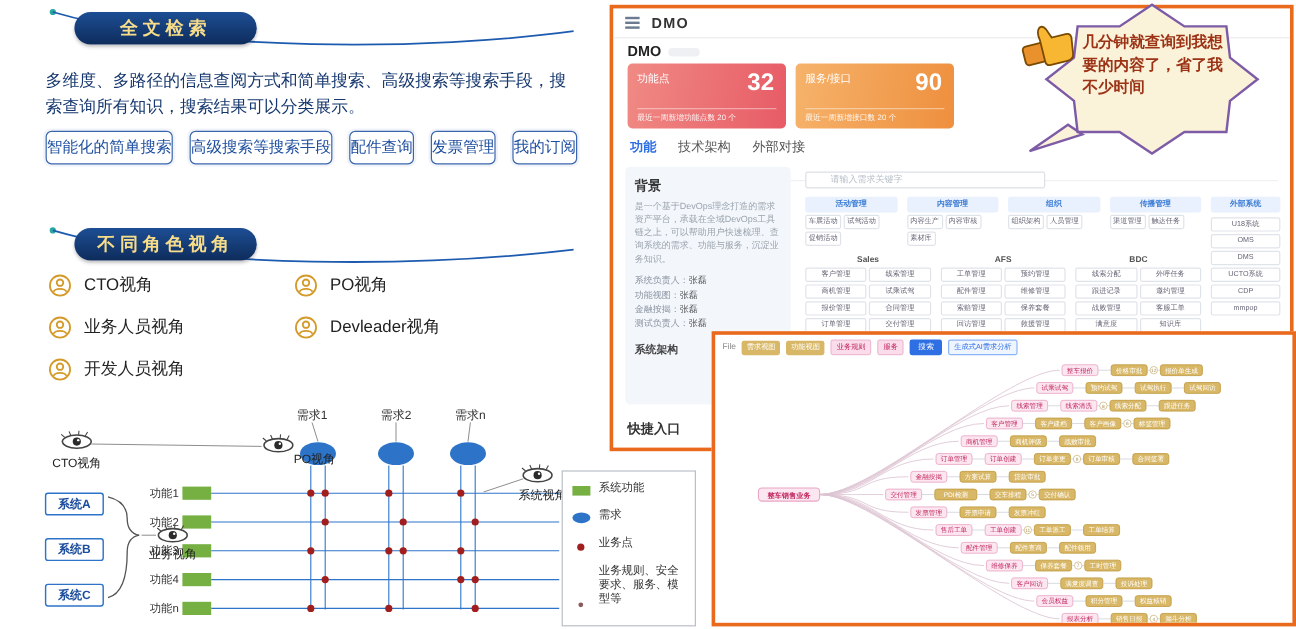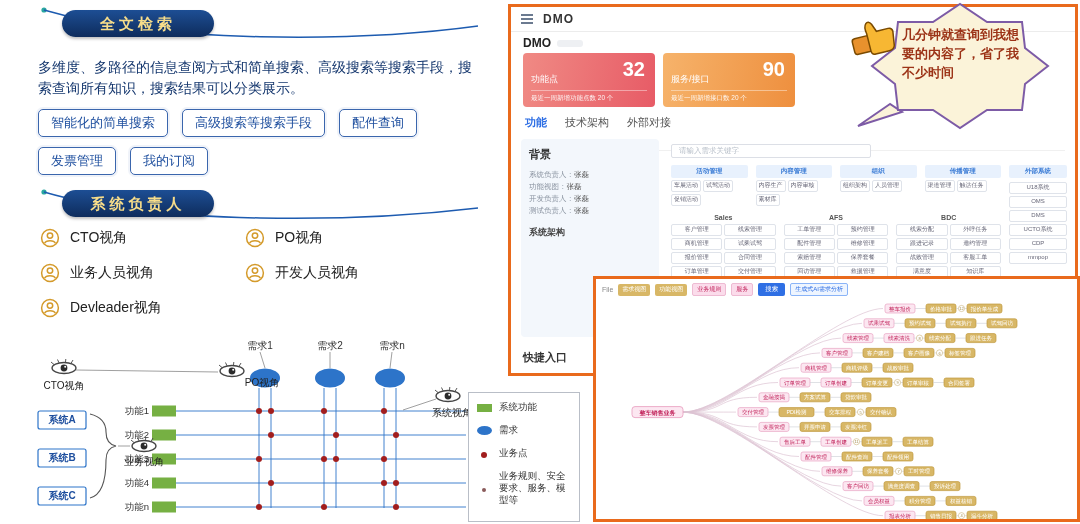--- a/index.html
+++ b/index.html
@@ -7,55 +7,55 @@
          font-family:"Liberation Sans","DejaVu Sans",sans-serif;}
   
   .swoosh{position:absolute;left:30px;width:452px;height:42px;pointer-events:none;}
   .s1{top:2px}.s2{top:182px}
   .pill{position:absolute;width:152px;height:27px;line-height:27px;text-align:center;border-radius:14px;
         background:linear-gradient(180deg,#1d4e94,#0e2c5c);color:#f7dd8a;font-size:15px;font-weight:bold;
         letter-spacing:4px;box-shadow:0 2px 3px rgba(0,0,0,.25);}
   .p1{left:62px;top:10px}.p2{left:62px;top:190px}
   .intro{position:absolute;left:38px;top:57px;width:436px;font-size:14px;color:#15376e;line-height:21px;}
   .chips{position:absolute;left:38px;top:109px;width:448px;display:flex;flex-wrap:wrap;gap:10px 14px;}
-  .chip{border:1px solid #3b66ad;color:#1d4e9e;font-size:13px;padding:4px 12px;border-radius:5px;background:#fff;
+  .chip{border:1px solid #3b66ad;color:#1d4e9e;font-size:13px;padding:4px 0;border-radius:5px;background:#fff;
         box-shadow:0 0 0 2px rgba(59,102,173,.08);white-space:nowrap;}
   .roles{position:absolute;left:40px;top:228px;width:410px;display:grid;grid-template-columns:205px 205px;row-gap:15px;}
   .role-item{display:flex;align-items:center;gap:10px;font-size:14px;color:#222;}
   
   .diagram{position:absolute;left:18px;top:338px;}
   .dlab{font-size:10px;fill:#333;text-anchor:middle}
   .thin{stroke:#888;stroke-width:.8}
   .blueel{fill:#2d74c9}
   .gridline{stroke:#2d74c9;stroke-width:.9}
   .greenrect{fill:#76b043}
   .flab{font-size:9.5px;fill:#333}
   .reddot{fill:#a11e1e}
   .elab{font-size:10px;fill:#222;text-anchor:middle}
   .sysbox{fill:#fff;stroke:#2d74c9;stroke-width:1.2}
   .syslab{font-size:10px;fill:#1d4e9e;text-anchor:middle;font-weight:bold}
   .brace{stroke:#555;fill:none;stroke-width:1.1}
   .legend{position:absolute;left:468px;top:392px;width:112px;height:130px;border:1px solid #b9bec7;background:#fff;
           padding:8px;box-sizing:border-box;font-size:9.5px;color:#333;}
-  .lg-row{display:flex;align-items:center;gap:7px;margin-bottom:11px;line-height:12px;}
+  .lg-row{display:flex;align-items:flex-end;gap:7px;margin-bottom:11px;line-height:12px;}
   .lg-square{width:15px;height:8px;background:#76b043;flex:none;margin-top:2px}
   .lg-ellipse{width:15px;height:9px;background:#2d74c9;border-radius:50%;flex:none;margin-top:1px}
   .lg-dot{width:6px;height:6px;background:#a11e1e;border-radius:50%;flex:none;margin:3px 5px 0 4px}
   .lg-tinydot{width:4px;height:4px;background:#8a5a5a;border-radius:50%;flex:none;margin:4px 6px 0 5px}
   
   .app-panel{position:absolute;left:508px;top:4px;width:570px;height:372px;border:3px solid #e96a1c;background:#fff;
              box-sizing:border-box;z-index:10;overflow:hidden;}
   .app-topbar{height:24px;border-bottom:1px solid #ececec;display:flex;align-items:center;gap:10px;padding:0 10px;}
   .burger{width:12px;height:2px;background:#6b7a90;box-shadow:0 -4px 0 #6b7a90,0 4px 0 #6b7a90;display:block;}
   .app-title{font-size:12px;font-weight:bold;color:#333;letter-spacing:1px;}
   .app-sub{position:absolute;left:12px;top:29px;display:flex;align-items:center;gap:6px;}
   .app-sub-title{font-size:12px;font-weight:bold;color:#222;}
   .app-sub-badge{width:26px;height:7px;background:#eef0f3;border-radius:3px;}
   .stat-cards{position:absolute;left:12px;top:46px;display:flex;gap:8px;}
-  .stat-card{width:132px;height:54px;border-radius:4px;position:relative;color:#fff;padding:20px 8px;box-sizing:border-box;}
+  .stat-card{width:132px;height:54px;border-radius:4px;position:relative;color:#fff;padding:6px 8px;box-sizing:border-box;}
   .card-red{background:linear-gradient(100deg,#f08a84,#e75b66);}
   .card-orange{background:linear-gradient(100deg,#f6b36b,#ee8f3e);}
   .stat-label{font-size:9px;}
   .stat-value{position:absolute;right:10px;top:5px;font-size:20px;font-weight:bold;}
   .stat-sub{position:absolute;left:8px;right:8px;bottom:4px;font-size:6.5px;opacity:.92;
             border-top:1px solid rgba(255,255,255,.45);padding-top:3px;white-space:nowrap;overflow:hidden;}
   .app-tabs{position:absolute;left:14px;top:108px;display:flex;gap:18px;font-size:11px;color:#555;width:540px;
             border-bottom:1px solid #f0f0f0;padding-bottom:4px;}
   .tab{cursor:default}
   .tab.active{color:#2f6fe4;font-weight:bold;border-bottom:2px solid #2f6fe4;margin-bottom:-5px;padding-bottom:19px;}
@@ -63,21 +63,21 @@
   .left-panel{position:absolute;left:0;top:2px;width:138px;height:198px;background:#f3f7fc;border-radius:4px;
               padding:8px;box-sizing:border-box;}
   .panel-title{font-size:11px;font-weight:bold;color:#333;margin-bottom:4px;}
   .panel-body{font-size:7.5px;color:#9aa3ad;line-height:11px;}
   .panel-owners{margin-top:7px;}
   .owner-row{font-size:7.5px;color:#8a93a0;line-height:12px;}
   .owner-value{color:#555;margin-left:0;}
   .panel-footer{margin-top:9px;font-size:9px;font-weight:bold;color:#444;}
   .quick-entry{position:absolute;left:2px;bottom:2px;font-size:11px;font-weight:bold;color:#333;}
   .right-content{position:absolute;left:150px;top:2px;right:0;}
-  .grid-search{width:200px;height:14px;border:1px solid #dcdfe6;border-radius:2px;font-size:7.5px;padding:0 7px;
+  .grid-search{width:200px;height:14px;border:1px solid #dcdfe6;border-radius:2px;font-size:7.5px;padding:0 20px;
                color:#555;box-sizing:border-box;outline:none;background:#fff;}
   .grid-search::placeholder{color:#b9c0ca;}
   .grid-area{display:flex;gap:8px;margin-top:7px;}
   .main-cols{flex:1;min-width:0;}
   .top-groups{display:flex;gap:8px;}
   .group{flex:1;min-width:0;}
   .group-header{background:#e8f1fd;color:#3a7bd5;font-size:6.5px;padding:2px 3px;border-radius:2px;text-align:center;
                 margin-bottom:2px;font-weight:bold;white-space:nowrap;overflow:hidden;}
   .group-items{display:flex;gap:2px;flex-wrap:wrap;}
   .cell{border:1px solid #dfe3ea;background:#fff;font-size:6px;color:#667;padding:1.5px 2px;border-radius:2px;
@@ -121,21 +121,21 @@
       <span class="chip">高级搜索等搜索手段</span>
       <span class="chip">配件查询</span>
       <span class="chip">发票管理</span>
       <span class="chip">我的订阅</span>
     </div>
 
   <svg class="swoosh s2" width="452" height="42" viewBox="0 0 452 42">
     <circle cx="14" cy="10" r="2.6" fill="#2aa7a0"></circle>
     <path d="M14,10 C130,44 330,40 448,26" fill="none" stroke="#1d5bb0" stroke-width="1.5"></path>
   </svg>
-  <div class="pill p2">系统负责人</div>
+  <div class="pill p2">不同角色视角</div>
 
   <div class="roles">
       <div class="role-item">
         <svg class="role-ic" width="20" height="20" viewBox="0 0 20 20">
           <circle cx="10" cy="10" r="8.4" fill="none" stroke="#d49a2a" stroke-width="1.5"></circle>
           <circle cx="10" cy="7.6" r="2.7" fill="none" stroke="#d49a2a" stroke-width="1.5"></circle>
           <path d="M4.6,15.2 C6,11.9 14,11.9 15.4,15.2" fill="none" stroke="#d49a2a" stroke-width="1.5"></path>
         </svg>
         <span class="role-label">CTO视角</span>
       </div>
@@ -154,29 +154,29 @@
           <path d="M4.6,15.2 C6,11.9 14,11.9 15.4,15.2" fill="none" stroke="#d49a2a" stroke-width="1.5"></path>
         </svg>
         <span class="role-label">业务人员视角</span>
       </div>
       <div class="role-item">
         <svg class="role-ic" width="20" height="20" viewBox="0 0 20 20">
           <circle cx="10" cy="10" r="8.4" fill="none" stroke="#d49a2a" stroke-width="1.5"></circle>
           <circle cx="10" cy="7.6" r="2.7" fill="none" stroke="#d49a2a" stroke-width="1.5"></circle>
           <path d="M4.6,15.2 C6,11.9 14,11.9 15.4,15.2" fill="none" stroke="#d49a2a" stroke-width="1.5"></path>
         </svg>
-        <span class="role-label">开发人员视角</span>
+        <span class="role-label">Devleader视角</span>
       </div>
       <div class="role-item">
         <svg class="role-ic" width="20" height="20" viewBox="0 0 20 20">
           <circle cx="10" cy="10" r="8.4" fill="none" stroke="#d49a2a" stroke-width="1.5"></circle>
           <circle cx="10" cy="7.6" r="2.7" fill="none" stroke="#d49a2a" stroke-width="1.5"></circle>
           <path d="M4.6,15.2 C6,11.9 14,11.9 15.4,15.2" fill="none" stroke="#d49a2a" stroke-width="1.5"></path>
         </svg>
-        <span class="role-label">Devleader视角</span>
+        <span class="role-label">开发人员视角</span>
       </div>
     </div>
 
   <svg class="diagram" width="566" height="186" viewBox="0 0 566 186">
     <defs>
       <g id="eye">
         <ellipse rx="12" ry="5.5" fill="#fff" stroke="#444" stroke-width="1.3"></ellipse>
         <circle r="3.4" fill="#2b2b2b"></circle>
         <circle cx="1.2" cy="-1.2" r="1" fill="#fff"></circle>
         <path d="M-10,-3.5 L-13,-6 M-5,-5.2 L-6.5,-8.5 M1.5,-5.6 L1.8,-9 M7,-4.6 L9,-8" stroke="#444" stroke-width="0.9" fill="none"></path>
@@ -300,24 +300,25 @@
       </div>
     </div>
     <div class="app-tabs">
       <span class="tab active">功能</span>
       <span class="tab">技术架构</span>
       <span class="tab">外部对接</span>
     </div>
     <div class="app-content">
       <div class="left-panel">
         <div class="panel-title">背景</div>
+        <div class="panel-body">是一个基于DevOps理念打造的需求资产平台，承载在全域DevOps工具链之上，可以帮助用户快速梳理、查询系统的需求、功能与服务，沉淀业务知识。</div>
         <div class="panel-owners">
             <div class="owner-row"><span class="owner-label">系统负责人：</span><span class="owner-value">张磊</span></div>
             <div class="owner-row"><span class="owner-label">功能视图：</span><span class="owner-value">张磊</span></div>
-            <div class="owner-row"><span class="owner-label">开发负责人：</span><span class="owner-value">张磊</span></div>
+            <div class="owner-row"><span class="owner-label">金融按揭：</span><span class="owner-value">张磊</span></div>
             <div class="owner-row"><span class="owner-label">测试负责人：</span><span class="owner-value">张磊</span></div>
           </div>
         <div class="panel-footer">系统架构</div>
       </div>
       <div class="quick-entry">快捷入口</div>
       <div class="right-content">
         <input class="grid-search" placeholder="请输入需求关键字" style="">
         <div class="grid-area">
           <div class="main-cols">
             <div class="top-groups">

